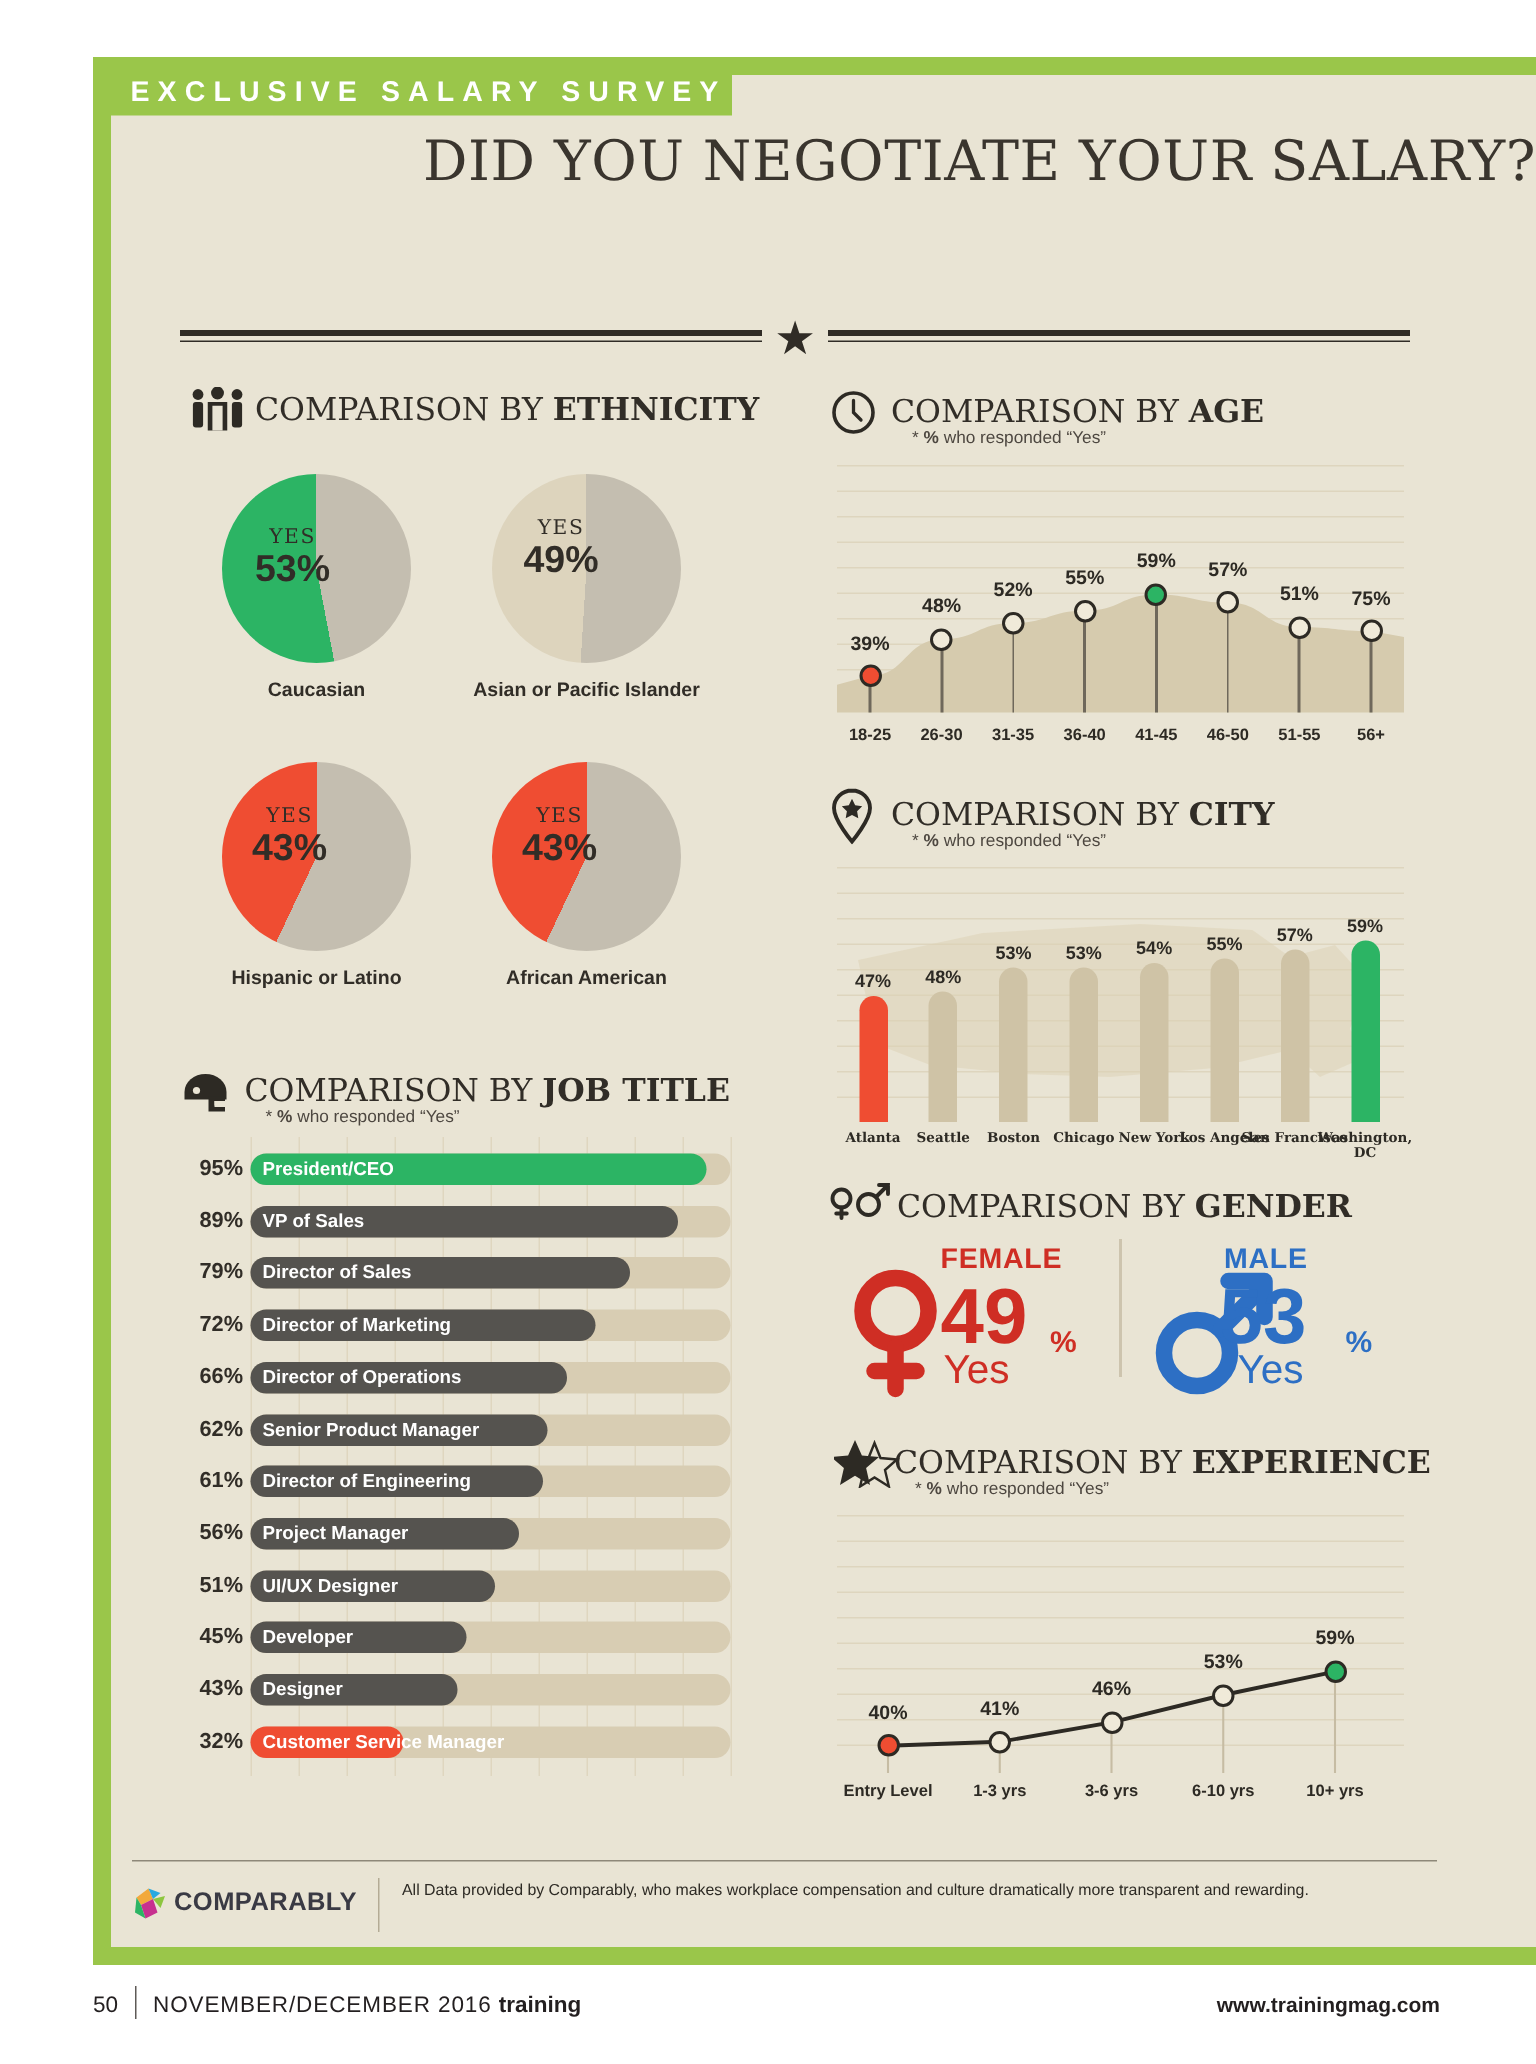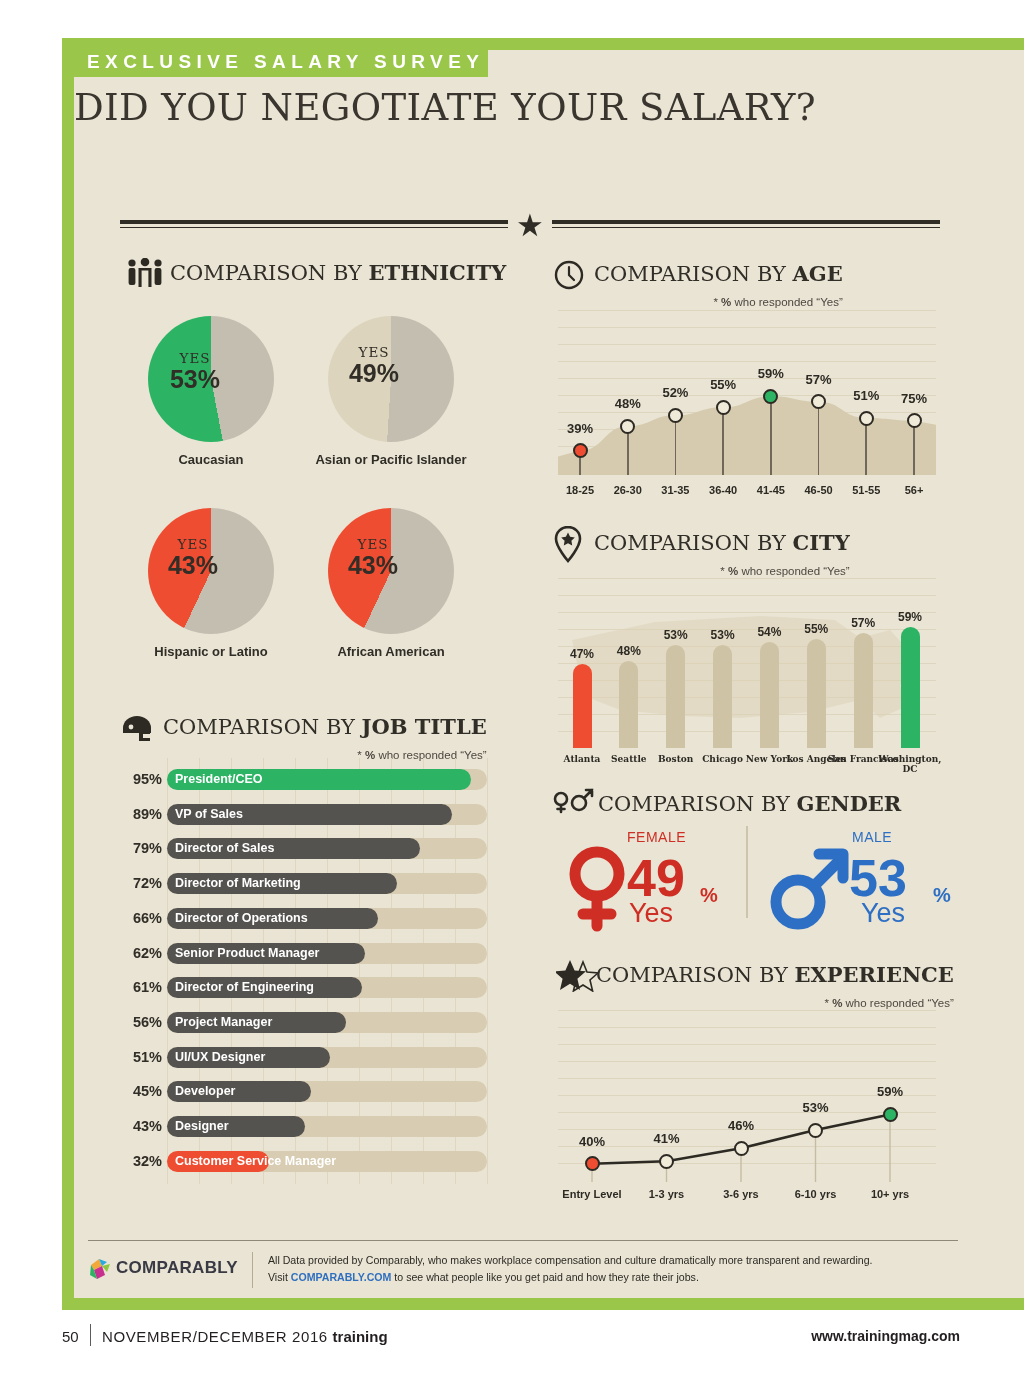--- a/index.html
+++ b/index.html
@@ -17,21 +17,21 @@
   .canvas{position:absolute;left:74px;top:50px;width:950px;height:1248px;background:#e9e4d4;}
 
   
   .exclusive-tag{
     position:absolute;left:74px;top:47px;height:30px;width:414px;
     background:#9ac64a;color:#fff;
     font-size:19px;font-weight:bold;letter-spacing:5.4px;
     display:flex;align-items:center;padding-left:13px;box-sizing:border-box;
   }
   .main-title{
-    position:absolute;left:74px;top:86px;width:950px;text-align:left;
+    position:absolute;left:74px;top:86px;width:950px;text-align:right;
     font-family:"DejaVu Serif", serif;font-size:37px;color:#3a352e;letter-spacing:.4px;
   }
   .ribbon{position:absolute;left:353px;top:157px;width:340px;height:40px;}
   .ribbon .tail-l,.ribbon .tail-r{
     position:absolute;top:7px;width:34px;height:32px;background:#bb9b25;
   }
   .ribbon .tail-l{left:0;clip-path:polygon(0 0,100% 0,100% 100%,0 100%,40% 50%);}
   .ribbon .tail-r{right:0;clip-path:polygon(0 0,100% 0,60% 50%,100% 100%,0 100%);}
   .ribbon .body{
     position:absolute;left:28px;top:0;right:28px;height:32px;background:#f5cb16;
@@ -52,21 +52,21 @@
     color:#302c26;font-size:31px;line-height:28px;
   }
 
   
   .sec-head{position:absolute;}
   .sec-head .title{
     font-family:"DejaVu Serif", serif;font-size:21px;color:#312d27;white-space:nowrap;
   }
   .sec-head .title b{font-weight:bold;}
   .sec-head .sub{
-    font-size:11.5px;color:#4d4740;margin-top:10px;margin-left:14px;text-align:right;
+    font-size:11.5px;color:#4d4740;margin-top:0;margin-left:14px;
   }
   .sec-head .sub b{font-weight:bold;}
   .sec-ico{position:absolute;}
 
   
   .pie{position:absolute;width:126px;height:126px;border-radius:50%;}
   .pie-label{
     position:absolute;width:200px;text-align:center;font-size:13px;font-weight:bold;color:#312d27;
   }
   .pie-txt{position:absolute;text-align:center;color:#312d27;}
@@ -102,26 +102,26 @@
   .val{position:absolute;font-size:13px;font-weight:bold;color:#2d2a24;text-align:center;width:46px;}
   .axlabel{position:absolute;font-size:11px;font-weight:bold;color:#2d2a24;text-align:center;width:60px;}
 
   
   .citybar{position:absolute;width:19px;background:#cfc3a6;border-radius:10px 10px 0 0;bottom:0;}
   .cityval{position:absolute;font-size:12px;font-weight:bold;color:#2d2a24;text-align:center;width:60px;}
   .citylab{position:absolute;font-family:"DejaVu Serif",serif;font-size:9px;font-weight:bold;color:#2d2a24;text-align:center;width:76px;}
 
   
   .gender-div{position:absolute;width:1.5px;background:#cdc4ae;}
-  .g-kicker{position:absolute;font-size:14px;font-weight:normal;letter-spacing:.5px;}
+  .g-kicker{position:absolute;font-size:19px;font-weight:bold;letter-spacing:.5px;}
   .g-num{position:absolute;font-size:52px;font-weight:bold;line-height:46px;}
   .g-pct{position:absolute;font-size:20px;font-weight:bold;}
   .g-yes{position:absolute;font-size:27px;}
   .female{color:#cf2e24;}
-  .male{color:#2d6fc4;margin-left:36px;}
+  .male{color:#2d6fc4;}
 
   
   .foot-rule{position:absolute;left:88px;top:1240px;width:870px;height:1px;background:#8e8879;}
   .foot-logo-text{position:absolute;left:116px;top:1258px;font-size:17px;font-weight:bold;color:#3a3a44;letter-spacing:.3px;}
   .foot-sep{position:absolute;left:252px;top:1252px;width:1px;height:36px;background:#b4ab95;}
   .foot-copy{position:absolute;left:268px;top:1252px;width:680px;font-size:10.6px;color:#2d2a24;line-height:17px;}
   .foot-copy a{color:#2f6fc0;text-decoration:none;font-weight:bold;}
 
   .page-foot{position:absolute;top:1328px;font-size:15px;color:#231f20;}
   .pf-num{left:62px;}
@@ -496,21 +496,20 @@
       <path d="M11 3 L19 6 L14 10 Z" fill="#28a9e0"></path>
       <path d="M14 10 L22 8 L19 16 Z" fill="#8dc63f"></path>
       <path d="M6 14 L14 10 L17 19 L9 23 Z" fill="#c7308f"></path>
       <path d="M3 9 L6 14 L9 23 L2 19 Z" fill="#2cb464"></path>
     </svg>
   </div>
   <div class="foot-logo-text">COMPARABLY</div>
   <div class="foot-sep"></div>
   <div class="foot-copy">
     <div>All Data provided by Comparably, who makes workplace compensation and culture dramatically more transparent and rewarding.</div>
-    <div><span>Visit </span><a href="#">COMPARABLY.COM</a><span> to see what people like you get paid and how they rate their jobs.</span></div>
   </div>
 
   <div class="page-foot pf-num" style="position:absolute;text-align:center;">50</div>
   <div class="pf-bar"></div>
   <div class="page-foot pf-date" style="position:absolute;"><span>NOVEMBER/DECEMBER 2016</span> <b>training</b></div>
   <div class="pf-url">www.trainingmag.com</div>
 
 <div class="axlabel" style="left: 550px; top: 484px; position: absolute;">18-25</div>
     <div class="axlabel" style="left: 597.714px; top: 484px; position: absolute;">26-30</div>
     <div class="axlabel" style="left: 645.429px; top: 484px; position: absolute;">31-35</div>

